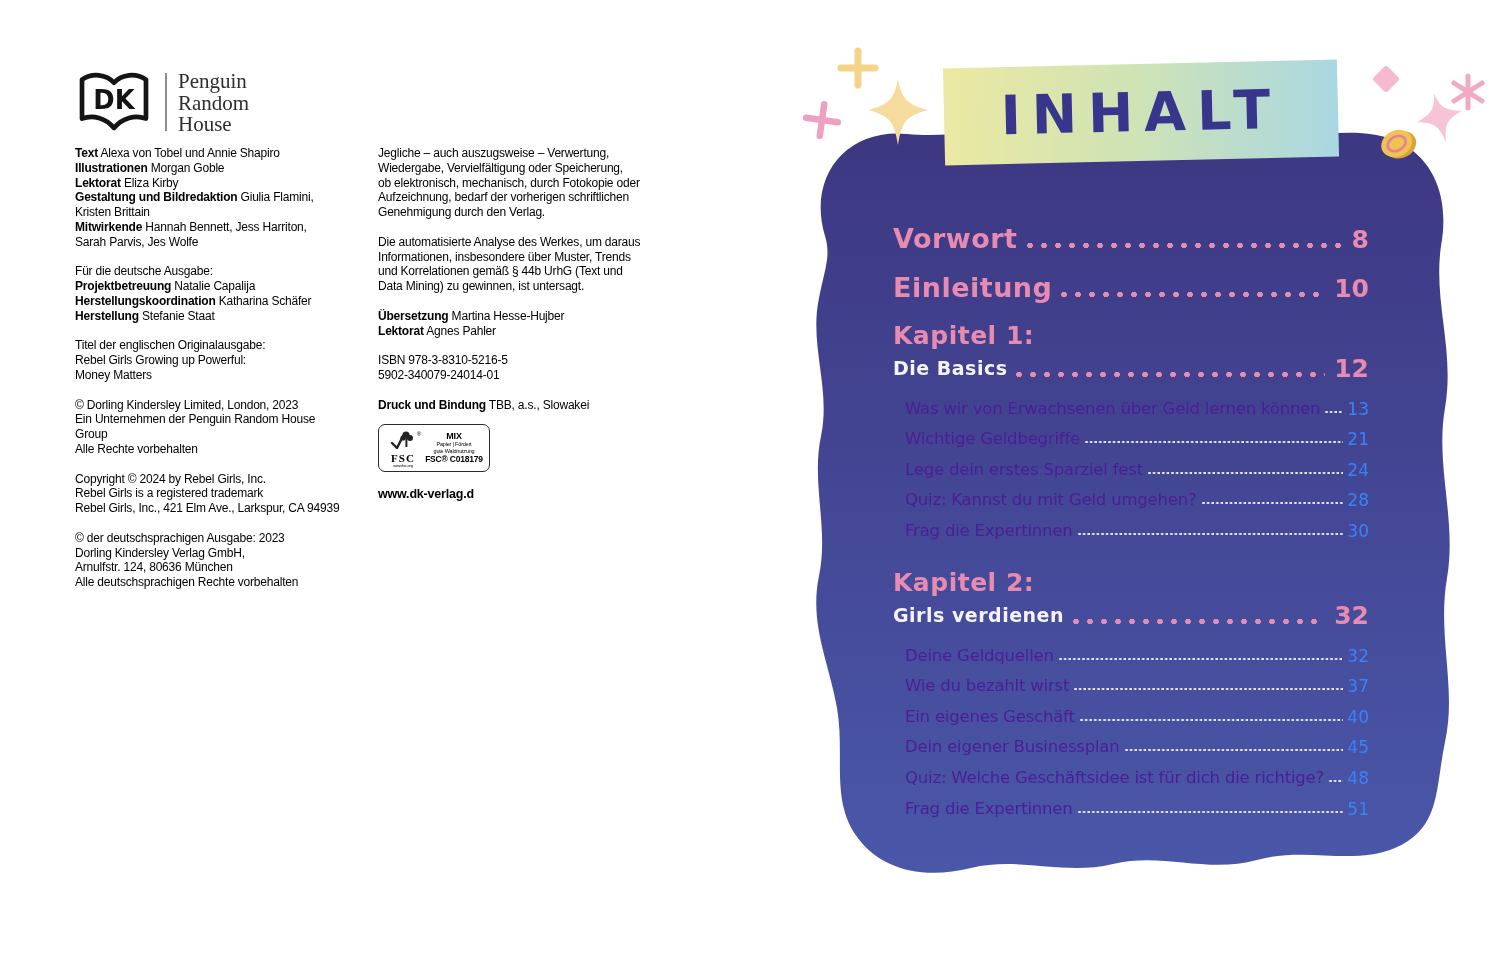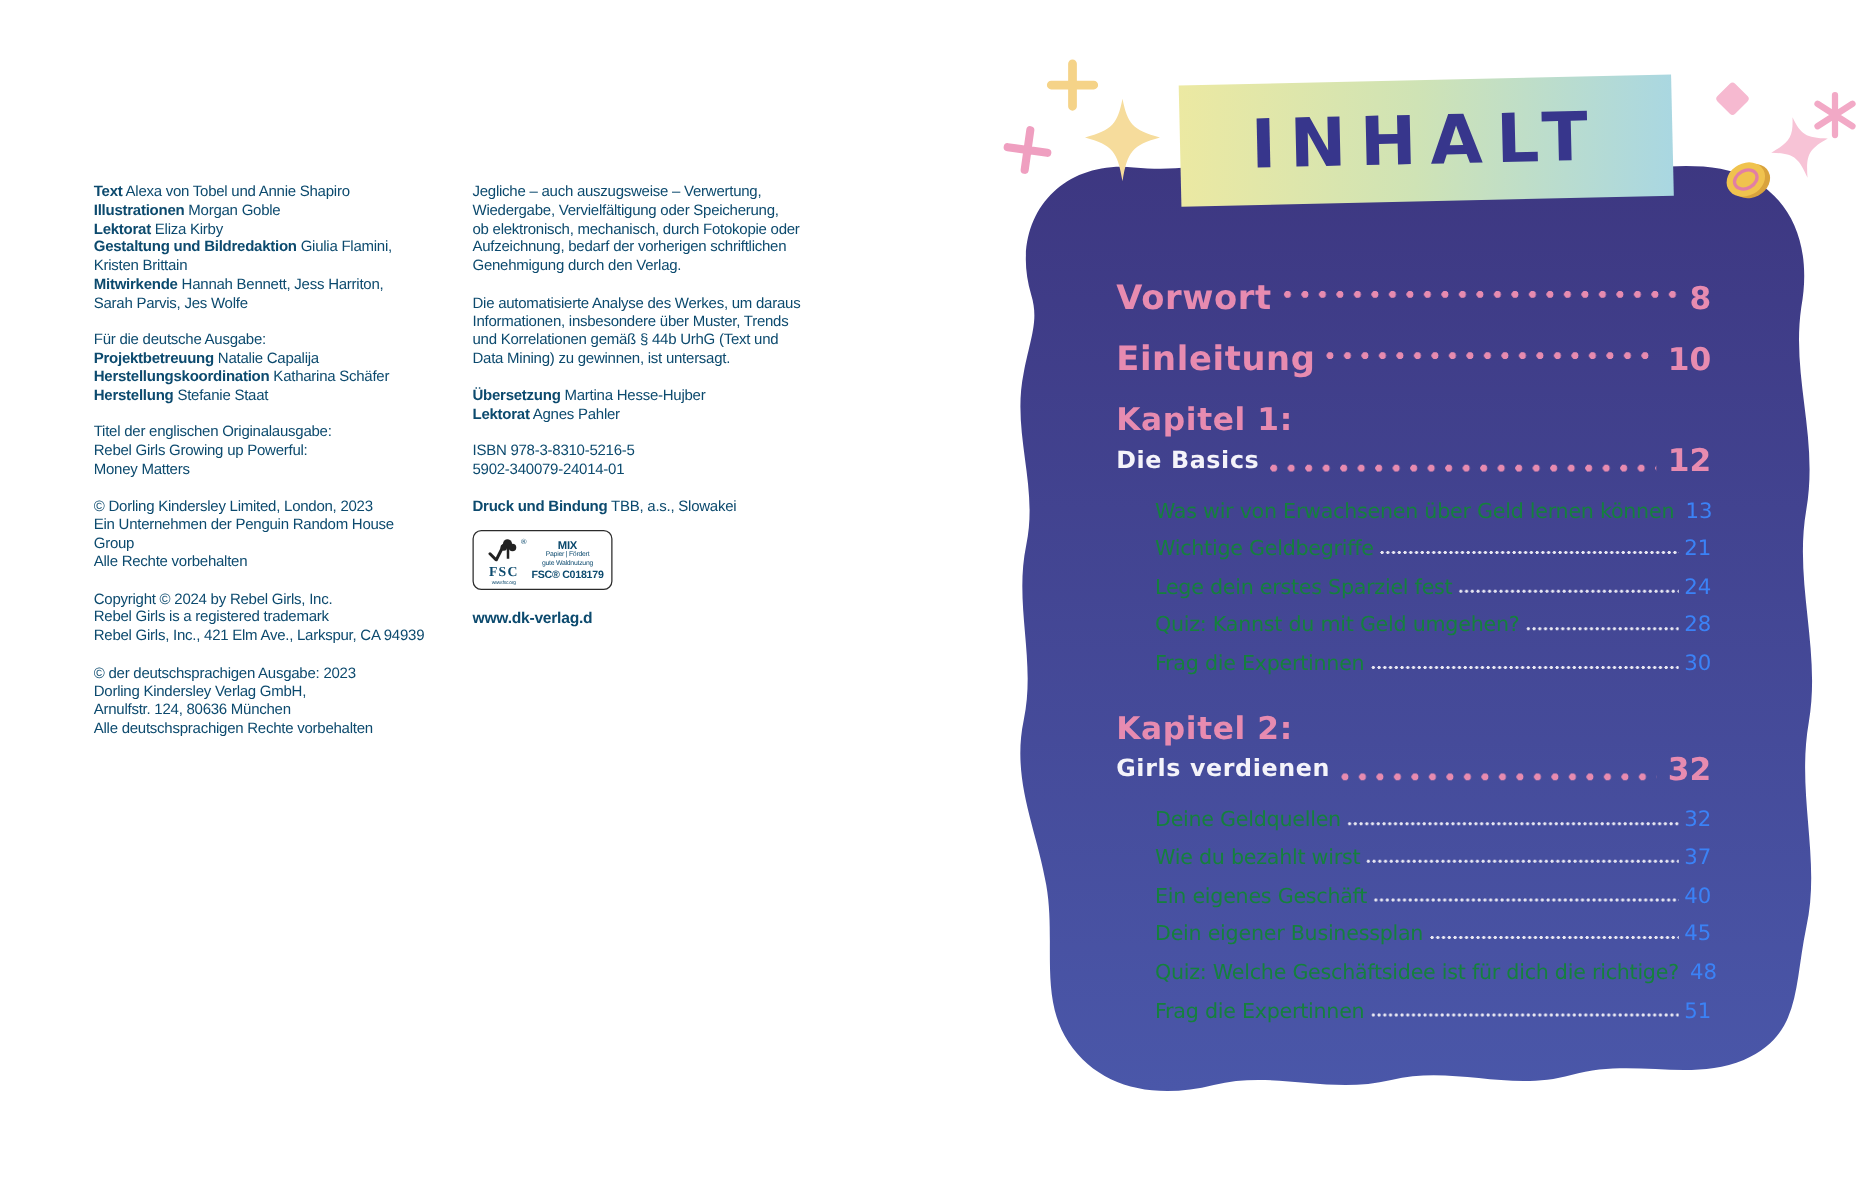--- a/index.html
+++ b/index.html
@@ -5,21 +5,21 @@
   html,body{margin:0;padding:0;background:#ffffff;}
   .stage{position:relative;width:1500px;height:955px;background:#ffffff;overflow:hidden;
          font-family:"Liberation Sans", sans-serif;color:#2b2b2b;}
 
   
   .logo-block{position:absolute;left:75px;top:70px;display:flex;align-items:flex-start;}
   .dk-logo{width:78px;height:66px;}
   .logo-divider{width:2px;height:58px;background:#8d8d8d;margin:3px 11px 0 12px;}
   .prh-name{font-family:"Liberation Serif", serif;font-size:21px;line-height:21.5px;color:#2e2e2e;padding-top:1px;}
 
-  .credits-col{position:absolute;font-size:12px;line-height:14.8px;letter-spacing:-0.2px;color:#0c4a6e;white-space:nowrap;}
+  .credits-col{position:absolute;font-size:12px;line-height:14.8px;letter-spacing:-0.2px;color:#000000;white-space:nowrap;}
   .col1{left:75px;top:146px;width:302px;}
   .col2{left:378px;top:146px;width:315px;}
   .cr-line{min-height:14.8px;}
   .cr-gap{height:14.8px;}
   .cr-line b{font-weight:bold;}
 
   .fsc-box{margin-top:12px;width:112px;height:48px;border:1.6px solid #2b2b2b;border-radius:7px;
            display:flex;align-items:center;padding:2px 4px;box-sizing:border-box;}
   .fsc-left{width:40px;text-align:center;position:relative;}
   .fsc-reg{position:absolute;top:-2px;right:2px;font-size:6px;}
@@ -36,43 +36,55 @@
 
   .banner{position:absolute;left:944px;top:64px;width:394px;height:97px;z-index:3;
           transform:rotate(-1.3deg);
           background:linear-gradient(93deg,var(--c-banner-start,#ece9a2) 0%,var(--c-banner-mid,#cfe3b5) 48%,var(--c-banner-end,#a9d7e2) 100%);
           display:flex;align-items:center;justify-content:center;}
   .banner-title{font-family:"DejaVu Sans", sans-serif;font-weight:800;font-size:54px;letter-spacing:11px;
                 color:var(--c-title-ink,#37368c);}
 
   .toc{position:absolute;left:893px;top:222px;width:476px;z-index:4;font-family:"DejaVu Sans", sans-serif;}
   .toc-row{display:flex;align-items:flex-end;}
-  .toc-main{margin-bottom:15px;align-items:center;}
+  .toc-main{margin-bottom:15px;}
   .main-label{font-size:27px;font-weight:bold;color:var(--c-pink,#e78bb0);letter-spacing:.5px;line-height:34px;}
   .main-page{font-size:25px;font-weight:bold;color:var(--c-pink,#e78bb0);line-height:32px;}
   .leader{flex:1;height:7px;margin:0 9px 7px 9px;background-image:radial-gradient(circle at 3px 3.5px,var(--c-pink,#e78bb0) 2.6px,transparent 3px);
           background-size:14px 7px;background-repeat:repeat-x;background-position:left bottom;}
   .toc-chapter{margin:9px 0 6px 0;}
   .toc-chapter.second{margin-top:23px;}
   .kicker{font-size:25px;font-weight:bold;color:var(--c-pink,#e78bb0);line-height:31px;letter-spacing:.5px;}
   .chapter-label{font-size:19px;font-weight:bold;color:#f4f3fa;letter-spacing:.5px;line-height:34px;}
   .toc-sub{height:30.6px;margin-left:12px;}
-  .sub-label{font-size:16.5px;letter-spacing:-0.2px;color:#15803d;line-height:27px;white-space:nowrap;margin-left:19px;}
+  .sub-label{font-size:16.5px;letter-spacing:-0.2px;color:#4c1d95;line-height:27px;white-space:nowrap;}
   .sub-page{font-size:17px;color:#3b82f6;line-height:26px;}
   .toc-sub .leader{height:4px;margin:0 4px 8px 5px;
           background-image:radial-gradient(circle at 1.6px 2px,#e9e8f2 1.15px,transparent 1.45px);
           background-size:4.6px 4px;}
 
   .deco{position:absolute;z-index:5;}
 </style>
 </head>
 <body>
 
 <div class="stage">
 
+  <div class="logo-block">
+    <svg class="dk-logo" viewBox="0 0 100 82">
+      <path d="M9 11 C 22 2, 40 4, 50 15 C 60 4, 78 2, 91 11 L 91 61 C 77 56, 61 60, 50 73 C 39 60, 23 56, 9 61 Z" fill="#ffffff" stroke="#141414" stroke-width="6" stroke-linejoin="round"></path>
+      <text x="50" y="49" text-anchor="middle" font-family="DejaVu Sans, sans-serif" font-size="33" font-weight="bold" fill="#141414">DK</text>
+    </svg>
+    <div class="logo-divider"></div>
+    <div class="prh-name">
+      <div>Penguin</div>
+      <div>Random</div>
+      <div>House</div>
+    </div>
+  </div>
 
   <div class="credits-col col1" id="credits-col1">
       <div class="cr-line"><b>Text</b><span>  Alexa von Tobel und Annie Shapiro</span></div>
       <div class="cr-line"><b>Illustrationen</b><span>  Morgan Goble</span></div>
       <div class="cr-line"><b>Lektorat</b><span>  Eliza Kirby</span></div>
       <div class="cr-line"><b>Gestaltung und Bildredaktion</b><span>  Giulia Flamini,</span></div>
       <div class="cr-line"><span>Kristen Brittain</span></div>
       <div class="cr-line"><b>Mitwirkende</b><span>  Hannah Bennett, Jess Harriton,</span></div>
       <div class="cr-line"><span>Sarah Parvis, Jes Wolfe</span></div>
       <div class="cr-gap"></div>

